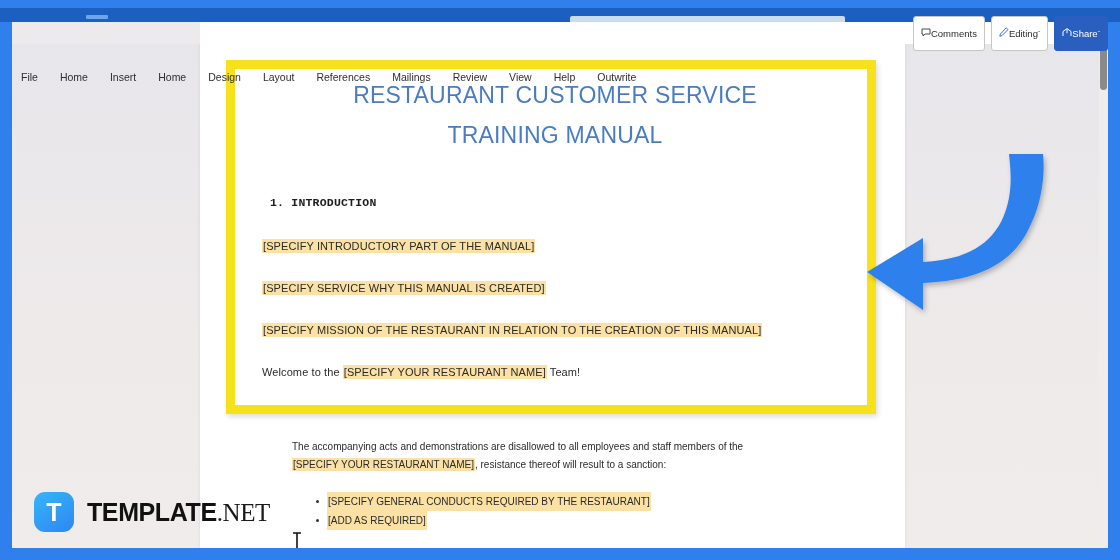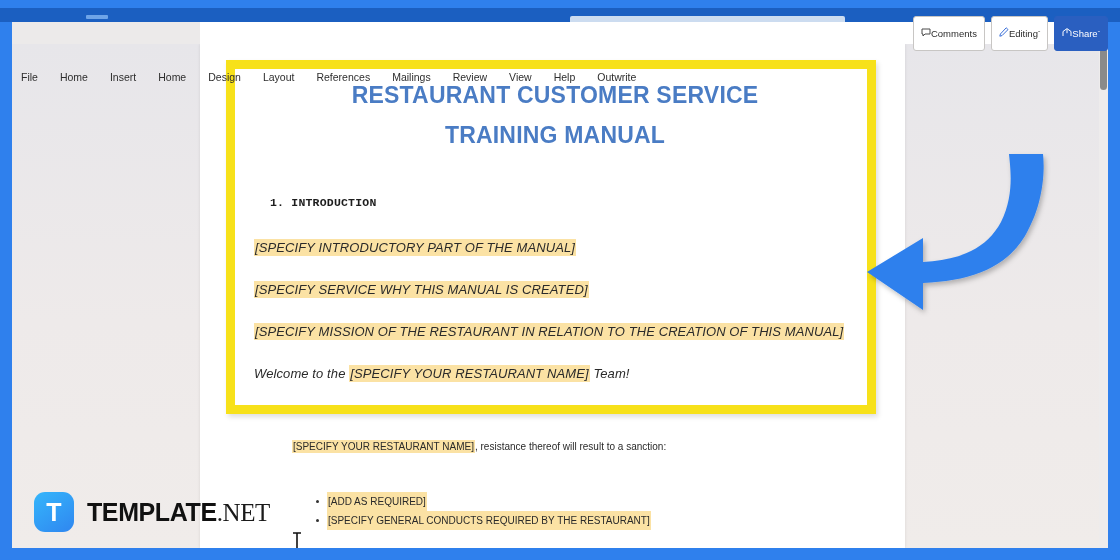--- a/index.html
+++ b/index.html
@@ -106,34 +106,33 @@
     width: 650px; height: 354px;
     border: 9px solid #f7e11a;
     background: transparent;
     box-shadow: 2px 3px 5px rgba(0,0,0,0.13);
   }
 
   
   #doc-title {
     position: absolute; left: 60px; top: 32px; width: 590px;
     text-align: center; color: #4a7cc4;
-    font-size: 23px; font-weight: bold; letter-spacing: .2px;
+    font-size: 23px; font-weight: normal; letter-spacing: .2px;
     line-height: 1.72;
   }
   #section-heading {
     position: absolute; left: 70px; top: 152px;
     font-size: 11.5px; font-weight: bold; color: #1d1d1d;
     letter-spacing: .2px;
     font-family: Liberation Mono, monospace;
   }
   .doc-line {
-    position: absolute; left: 54px;
-    font-size: 13px; color: #2a2a2a; letter-spacing: .1px;
+    position: absolute; left: 62px;
+    font-size: 11px; color: #2a2a2a; letter-spacing: .1px;
     white-space: nowrap;
-    font-style: italic;
   }
   .hl { background: #fbe2a4; padding: 1px 1px; }
 
   #line-intro   { top: 196px; }
   #line-reason  { top: 238px; }
   #line-mission { top: 280px; }
   #line-welcome { top: 322px; }
 
   
   #lower-block { position: absolute; left: 92px; top: 394px; width: 560px; }
@@ -267,33 +266,34 @@
 
       <div class="doc-line" id="line-mission">
         <span class="hl">[SPECIFY MISSION OF THE RESTAURANT IN RELATION TO THE CREATION OF THIS MANUAL]</span>
       </div>
 
       <div class="doc-line" id="line-welcome">
         <span>Welcome to the </span><span class="hl">[SPECIFY YOUR RESTAURANT NAME]</span><span> Team!</span>
       </div>
 
       <div id="lower-block">
+        <div id="lower-p1">The accompanying acts and demonstrations are disallowed to all employees and staff members of the</div>
         <div id="lower-p2">
           <span class="hl">[SPECIFY YOUR RESTAURANT NAME]</span><span>, resistance thereof will result to a sanction:</span>
         </div>
       </div>
 
       <div id="bullets">
         <div class="bullet-row">
           <span class="bullet-dot"></span>
-          <span class="hl">[ADD AS REQUIRED]</span>
+          <span class="hl">[SPECIFY GENERAL CONDUCTS REQUIRED BY THE RESTAURANT]</span>
         </div>
         <div class="bullet-row">
           <span class="bullet-dot"></span>
-          <span class="hl">[SPECIFY GENERAL CONDUCTS REQUIRED BY THE RESTAURANT]</span>
+          <span class="hl">[ADD AS REQUIRED]</span>
         </div>
       </div>
     </div>
 
     <div id="text-cursor">
       <svg width="16" height="42" viewBox="0 0 16 42">
         <path d="M8 2 v38" stroke="#111" stroke-width="1.6" fill="none"></path>
         <path d="M4 2 h8 M4 40 h8" stroke="#111" stroke-width="1.6" fill="none"></path>
       </svg>
     </div>

